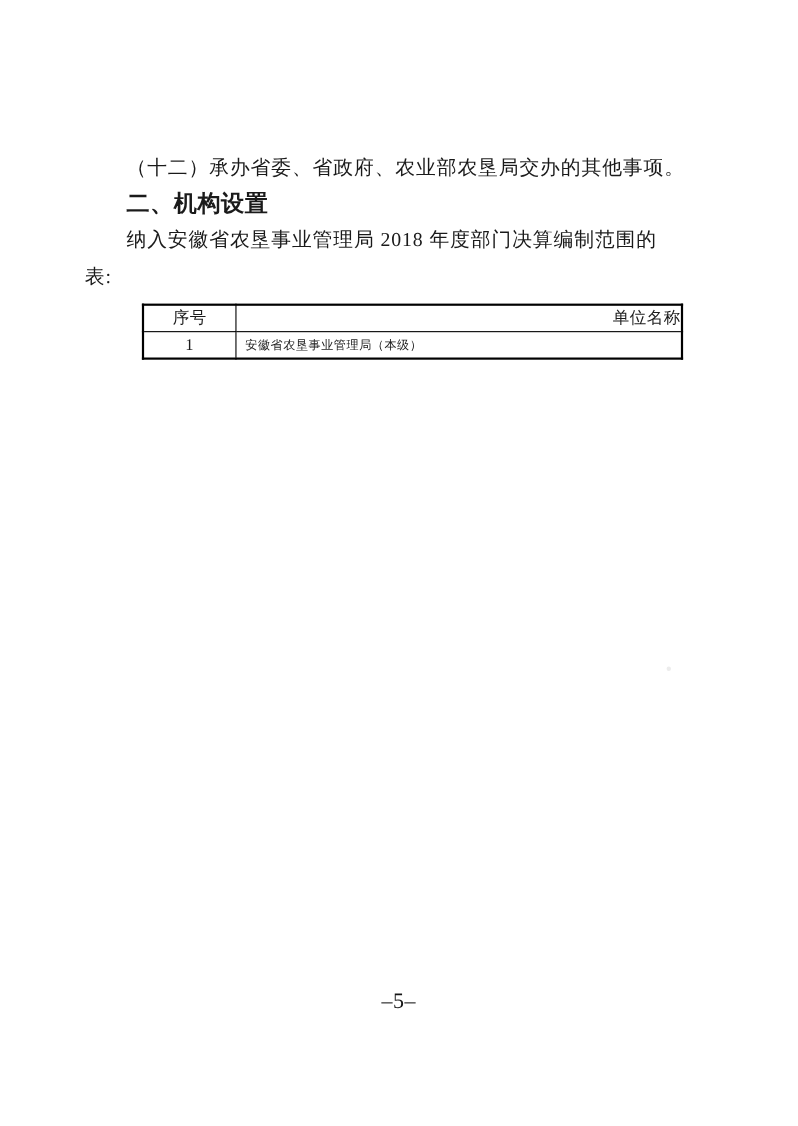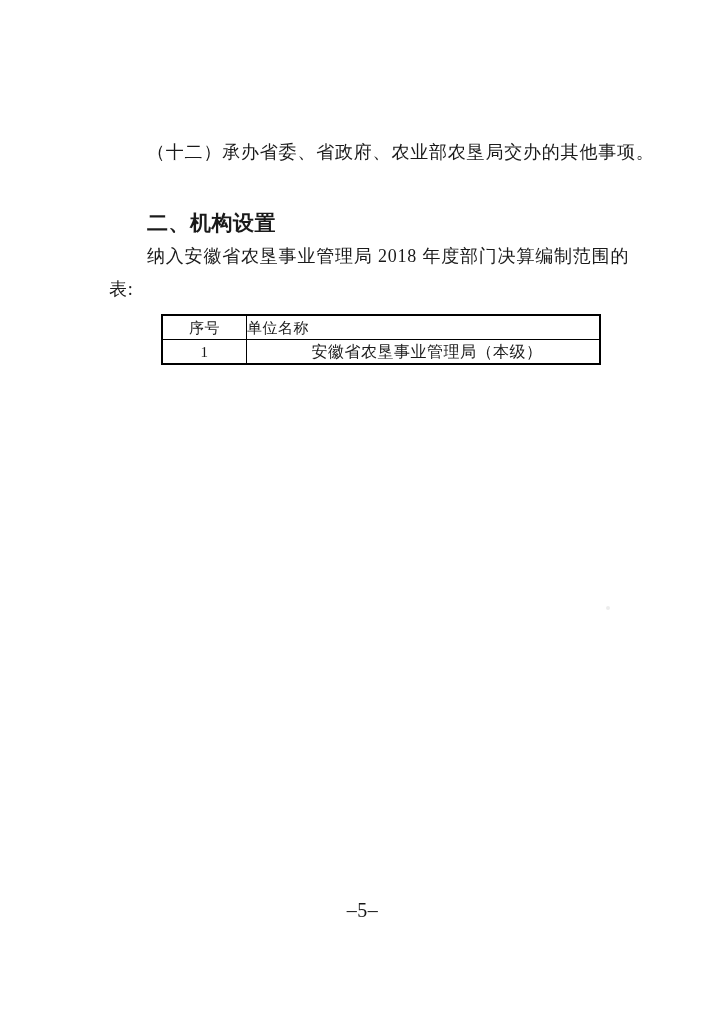--- a/index.html
+++ b/index.html
@@ -12,66 +12,65 @@
     width: 725px;
     height: 1024px;
     background: #ffffff;
     color: #1a1a1a;
     font-family: "Liberation Serif", "DejaVu Serif", serif;
     overflow: hidden;
     margin: 0 auto;
   }
   .content {
     position: absolute;
-    left: 109px;
+    left: 77px;
     top: 136px;
     width: 547px;
     font-size: 18px;
     line-height: 33px;
     letter-spacing: 0.8px;
   }
   .line {
     white-space: nowrap;
     height: 33px;
   }
   .indent {
     text-indent: 38px;
   }
   .heading {
     font-family: "DejaVu Sans", "Liberation Sans", sans-serif;
     font-weight: bold;
     font-size: 21px;
     letter-spacing: 0.5px;
-    margin-top: 38px;
   }
   table.org-table {
     border-collapse: collapse;
     margin: 8px 0 0 52px;
-    width: 440px;
+    width: 492px;
     border: 2px solid #000000;
     font-size: 15px;
     line-height: 1.2;
     letter-spacing: 0.5px;
     table-layout: fixed;
   }
   table.org-table th,
   table.org-table td {
     border: 1px solid #000000;
     height: 23px;
     padding: 0;
     font-weight: normal;
   }
   .col-index { width: 83px; text-align: center; }
-  .col-name-header { text-align: left; }
+  .col-name-header { text-align: right; }
   .col-name-cell {
-    text-align: center;
+    text-align: left;
     padding-left: 8px !important;
     font-weight: normal;
     font-family: "DejaVu Sans", "Liberation Sans", sans-serif;
-    font-size: 16px;
+    font-size: 11px;
   }
   .page-number {
     position: absolute;
     top: 899px;
     left: 0;
     width: 100%;
     text-align: center;
     font-size: 20px;
     letter-spacing: 0.5px;
     color: #161616;

